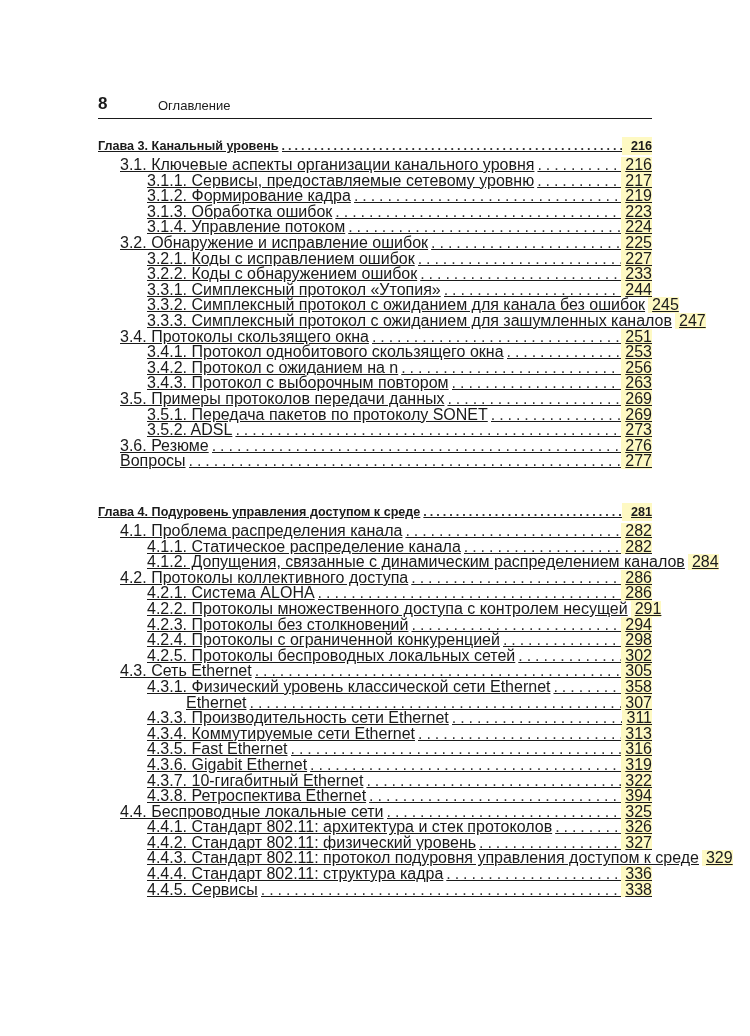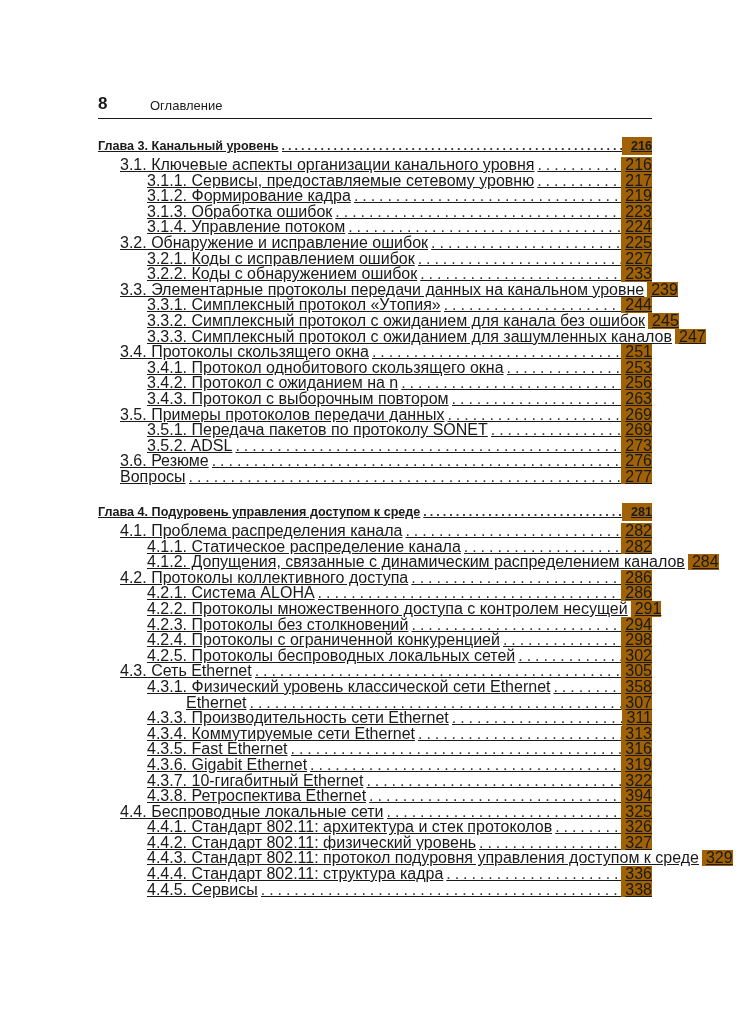--- a/index.html
+++ b/index.html
@@ -1,34 +1,34 @@
 <!DOCTYPE html>
 <html><head>
 <meta charset="utf-8">
 <style>
   html, body { margin: 0; padding: 0; background: #ffffff; }
   body { width: 750px; height: 1036px; position: relative; overflow: hidden;
          font-family: "Liberation Sans", sans-serif; color: #1a1a1a; }
   .page-header { position: absolute; left: 98px; top: 96px; width: 554px; height: 22px;
                  border-bottom: 1.5px solid #1a1a1a; }
   .page-num { position: absolute; left: 0; top: -2px; font-weight: bold; font-size: 17px; }
-  .running-title { position: absolute; left: 52px; top: 2px; font-size: 13px; }
+  .running-title { position: absolute; left: 60px; top: 2px; font-size: 13px; }
   .toc { position: absolute; left: 98px; width: 554px; text-decoration: underline; }
   .toc.ch3 { top: 137px; }
   .toc.ch4 { top: 503px; }
   .row { position: relative; height: 15.6px; line-height: 15.6px; font-size: 16px;
          white-space: nowrap; display: flex; }
   .row.chapter { font-weight: bold; font-size: 12.6px; height: 18px; line-height: 18px; margin-bottom: 2px; }
   .lvl1 { padding-left: 22px; }
   .lvl2 { padding-left: 49px; }
   .lvl2cont { padding-left: 88px; }
   .title { flex: 0 0 auto; background: #fff; padding-right: 3px; }
   .leader { flex: 1 1 auto; overflow: hidden; letter-spacing: 2.6px; color: #333; }
   .leader::before { content: ". . . . . . . . . . . . . . . . . . . . . . . . . . . . . . . . . . . . . . . . . . . . . . . . . . . . . . . . . . . . . . . . . . . . . . . . . . . . . . . . . . . . . . . . . . . . . . . . . . . . . . . . . . . . . ."; letter-spacing: 0; word-spacing: -0.5px; }
-  .pg { flex: 0 0 auto; text-align: right; min-width: 26px; padding-left: 4px; background: #a16207; }
+  .pg { flex: 0 0 auto; text-align: right; min-width: 26px; padding-left: 4px; background: #fef9c3; }
 </style>
 </head>
 <body>
 
 <div class="page-header">
   <span class="page-num">8</span>
   <span class="running-title">Оглавление</span>
 </div>
 
 <div class="toc ch3">
@@ -71,25 +71,20 @@
       <div class="row lvl2">
         <span class="title">3.2.1. Коды с исправлением ошибок</span>
         <span class="leader"></span>
         <span class="pg">227</span>
       </div>
       <div class="row lvl2">
         <span class="title">3.2.2. Коды с обнаружением ошибок</span>
         <span class="leader"></span>
         <span class="pg">233</span>
       </div>
-      <div class="row lvl1">
-        <span class="title">3.3. Элементарные протоколы передачи данных на канальном уровне</span>
-        <span class="leader"></span>
-        <span class="pg">239</span>
-      </div>
       <div class="row lvl2">
         <span class="title">3.3.1. Симплексный протокол «Утопия»</span>
         <span class="leader"></span>
         <span class="pg">244</span>
       </div>
       <div class="row lvl2">
         <span class="title">3.3.2. Симплексный протокол с ожиданием для канала без ошибок</span>
         <span class="leader"></span>
         <span class="pg">245</span>
       </div>

